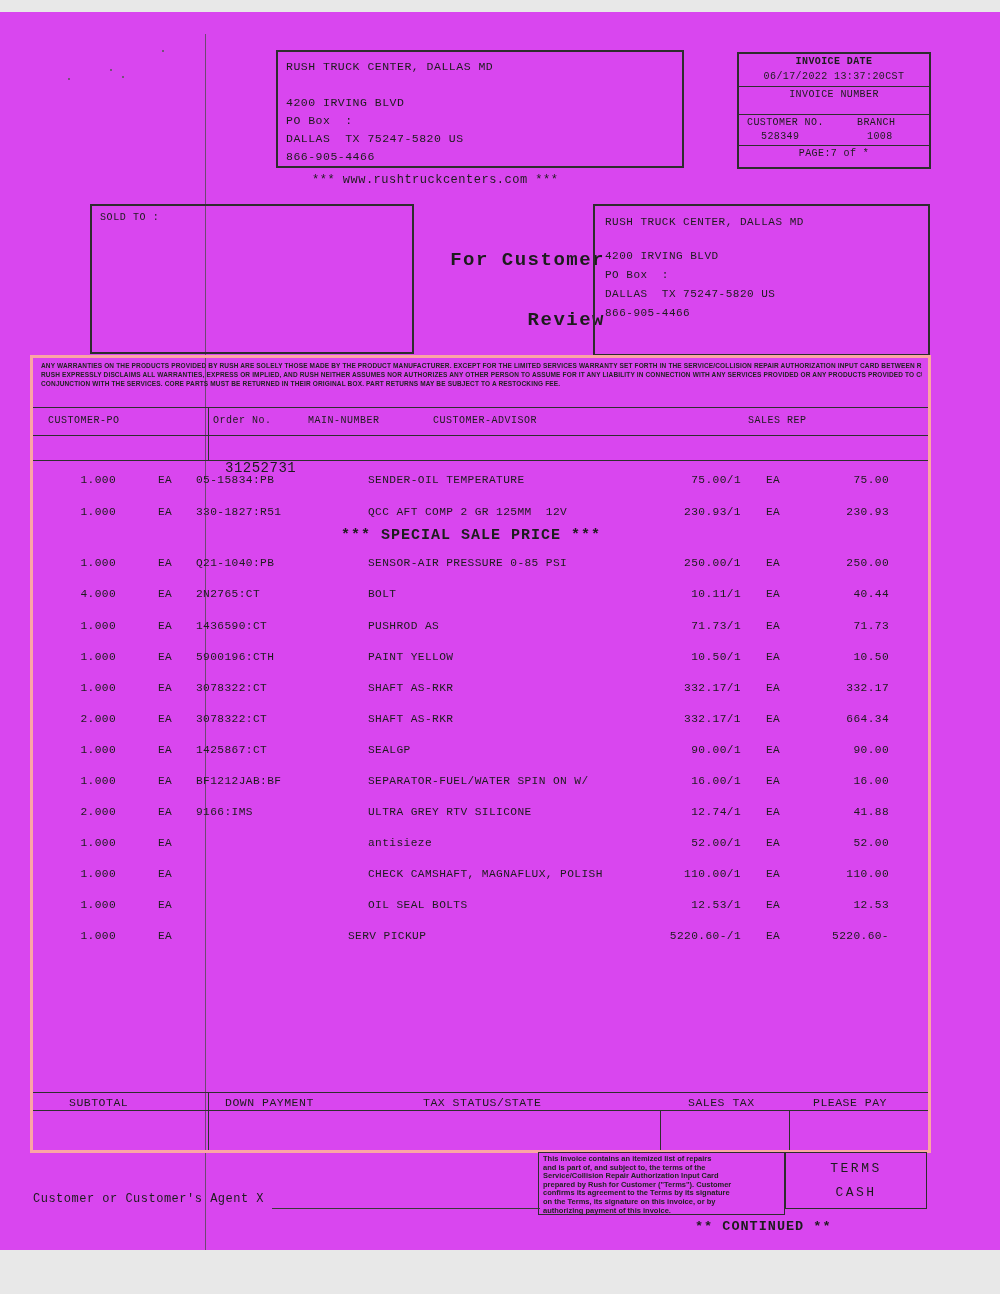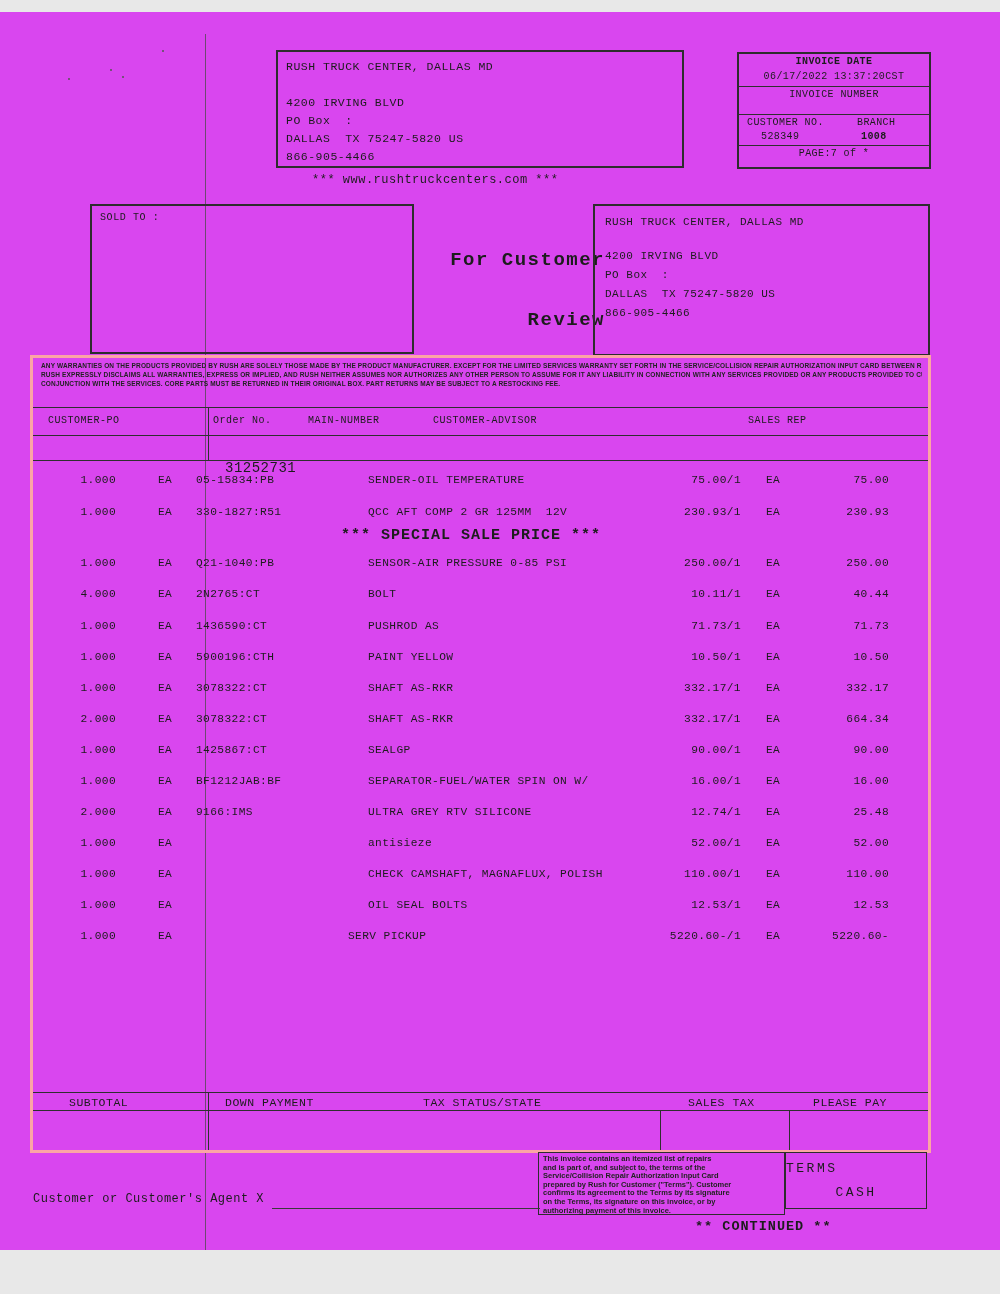--- a/index.html
+++ b/index.html
@@ -67,21 +67,21 @@
 
   <div class="box" style="left:737px;top:40px;width:190px;height:113px;">
     <div class="inv-center mono" style="top:2px;font-weight:bold;">INVOICE DATE</div>
     <div class="inv-center mono" style="top:17px;">06/17/2022 13:37:20CST</div>
     <div class="hline" style="left:0;top:32px;width:100%;"></div>
     <div class="inv-center mono" style="top:35px;">INVOICE NUMBER</div>
     <div class="hline" style="left:0;top:60px;width:100%;"></div>
     <div class="inv-txt mono" style="left:8px;top:63px;">CUSTOMER NO.</div>
     <div class="inv-txt mono" style="left:118px;top:63px;">BRANCH</div>
     <div class="inv-txt mono" style="left:22px;top:77px;">528349</div>
-    <div class="inv-txt mono" style="left:122px;top:77px;font-weight:bold;">1008</div>
+    <div class="inv-txt mono" style="left:128px;top:77px;">1008</div>
     <div class="hline" style="left:0;top:91px;width:100%;"></div>
     <div class="inv-center mono" style="top:94px;">PAGE:7 of *</div>
   </div>
 
   <div class="box" style="left:90px;top:192px;width:320px;height:146px;">
     <div class="abs mono" style="left:8px;top:6px;font-size:10px;letter-spacing:.6px;">SOLD TO :</div>
   </div>
 
   <div class="abs mono" style="left:413px;top:198px;width:192px;text-align:right;font-size:19px;font-weight:bold;letter-spacing:1.5px;line-height:20px;">
     <div>For Customer</div>
@@ -206,21 +206,21 @@
       <span class="li-punit">EA</span>
       <span class="li-amt">16.00</span>
     </div>
     <div class="li-row" style="top:448px;">
       <span class="li-qty">2.000</span>
       <span class="li-unit">EA</span>
       <span class="li-part">9166:IMS</span>
       <span class="li-desc">ULTRA GREY RTV SILICONE</span>
       <span class="li-price">12.74/1</span>
       <span class="li-punit">EA</span>
-      <span class="li-amt">25.48</span>
+      <span class="li-amt">41.88</span>
     </div>
     <div class="li-row" style="top:479px;">
       <span class="li-qty">1.000</span>
       <span class="li-unit">EA</span>
       <span class="li-desc">antisieze</span>
       <span class="li-price">52.00/1</span>
       <span class="li-punit">EA</span>
       <span class="li-amt">52.00</span>
     </div>
     <div class="li-row" style="top:510px;">
@@ -264,21 +264,21 @@
     <div class="terms-line sans">This invoice contains an itemized list of repairs</div>
     <div class="terms-line sans">and is part of, and subject to, the terms of the</div>
     <div class="terms-line sans">Service/Collision Repair Authorization Input Card</div>
     <div class="terms-line sans">prepared by Rush for Customer ("Terms"). Customer</div>
     <div class="terms-line sans">confirms its agreement to the Terms by its signature</div>
     <div class="terms-line sans">on the Terms, its signature on this invoice, or by</div>
     <div class="terms-line sans">authorizing payment of this invoice.</div>
   </div>
 
   <div class="abs" style="left:785px;top:1140px;width:142px;height:57px;border:1.5px solid #2d2d2d;box-sizing:border-box;">
-    <div class="abs mono" style="left:0;top:8px;width:100%;text-align:left;font-size:13px;letter-spacing:2.5px;">TERMS</div>
+    <div class="abs mono" style="left:0;top:8px;width:100%;text-align:center;font-size:13px;letter-spacing:2.5px;">TERMS</div>
     <div class="abs mono" style="left:0;top:32px;width:100%;text-align:center;font-size:13px;letter-spacing:2.5px;">CASH</div>
   </div>
 
   <div class="abs mono" style="left:33px;top:1180px;font-size:12px;letter-spacing:.5px;">Customer or Customer's Agent X</div>
   <div class="hline" style="left:272px;top:1196px;width:268px;background:#3a3a3a;"></div>
 
   <div class="abs mono" style="left:695px;top:1207px;font-size:13.5px;font-weight:bold;letter-spacing:1px;">** CONTINUED **</div>
 
   <div class="hline" style="left:0;top:1258px;width:940px;background:#444;"></div>
 

